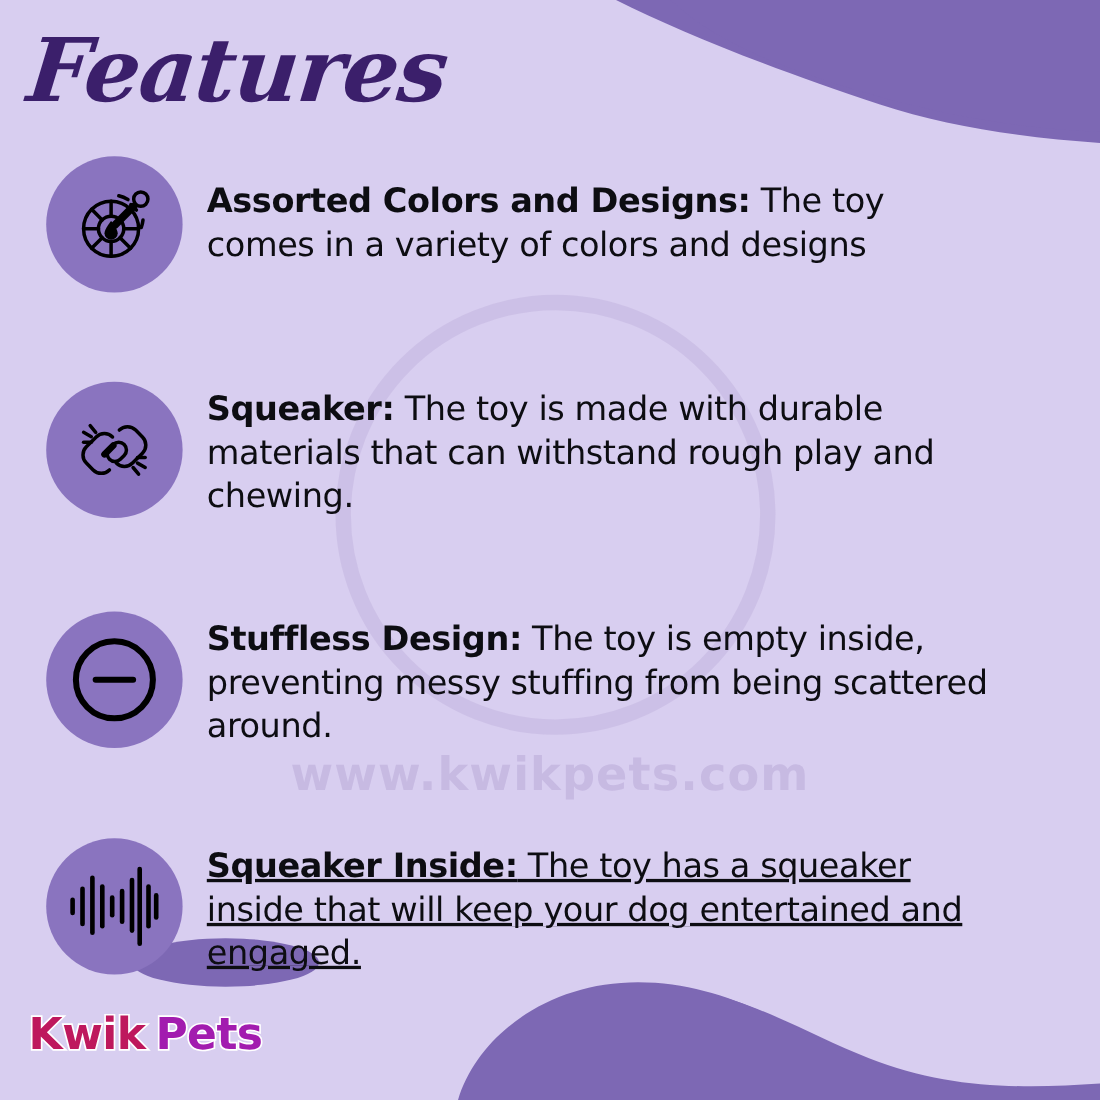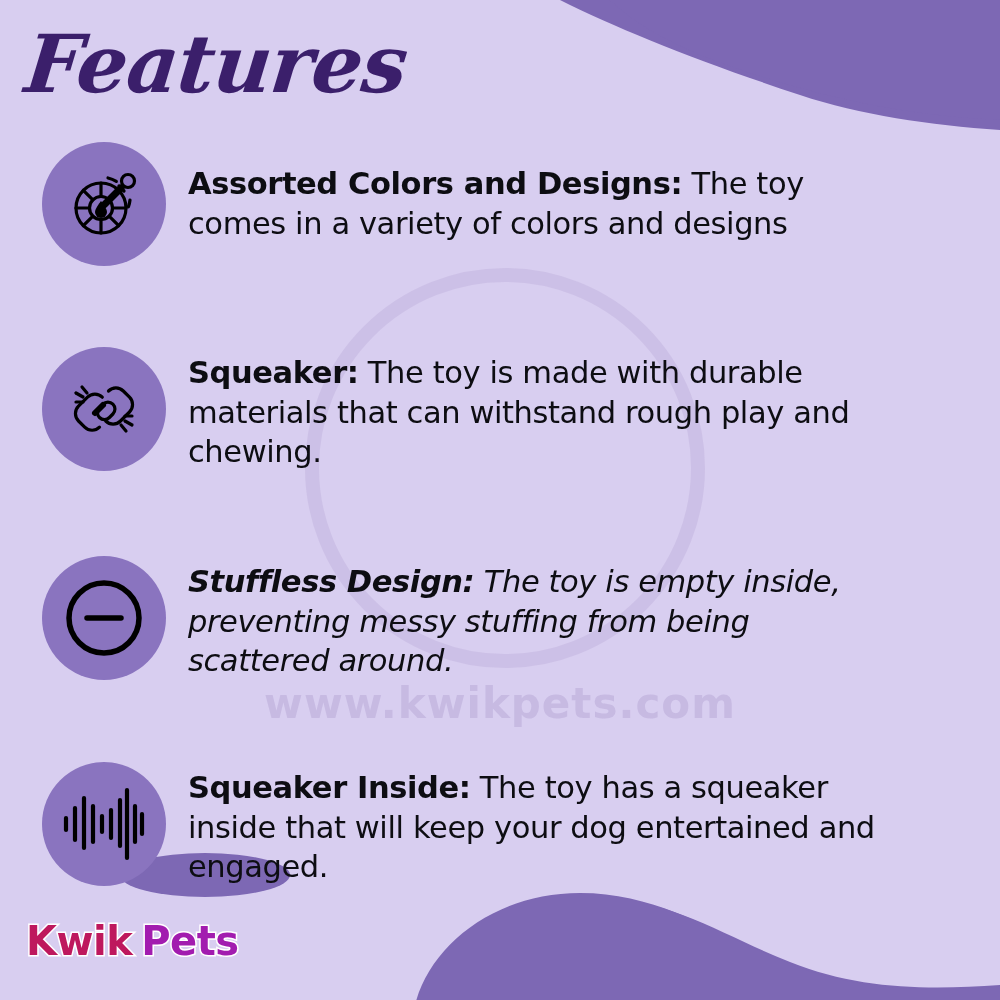--- a/index.html
+++ b/index.html
@@ -121,22 +121,22 @@
   }
 
   
   .f0 { top: 142px; }
   .f1 { top: 347px; }
   .f2 { top: 556px; }
   .f3 { top: 762px; }
 
   .f0 .feature-text { padding-top: 22px; }
   .f1 .feature-text { padding-top: 6px; }
-  .f2 .feature-text { padding-top: 6px; font-style: italic; }
-  .f3 .feature-text { padding-top: 6px; }
+  .f2 .feature-text { padding-top: 6px; }
+  .f3 .feature-text { padding-top: 6px; text-decoration: underline; }
 
   
   .logo {
     position: absolute;
     left: 26px;
     top: 918px;
     font-family: "DejaVu Sans", sans-serif;
     font-weight: 700;
     font-size: 40px;
     letter-spacing: -0.5px;

